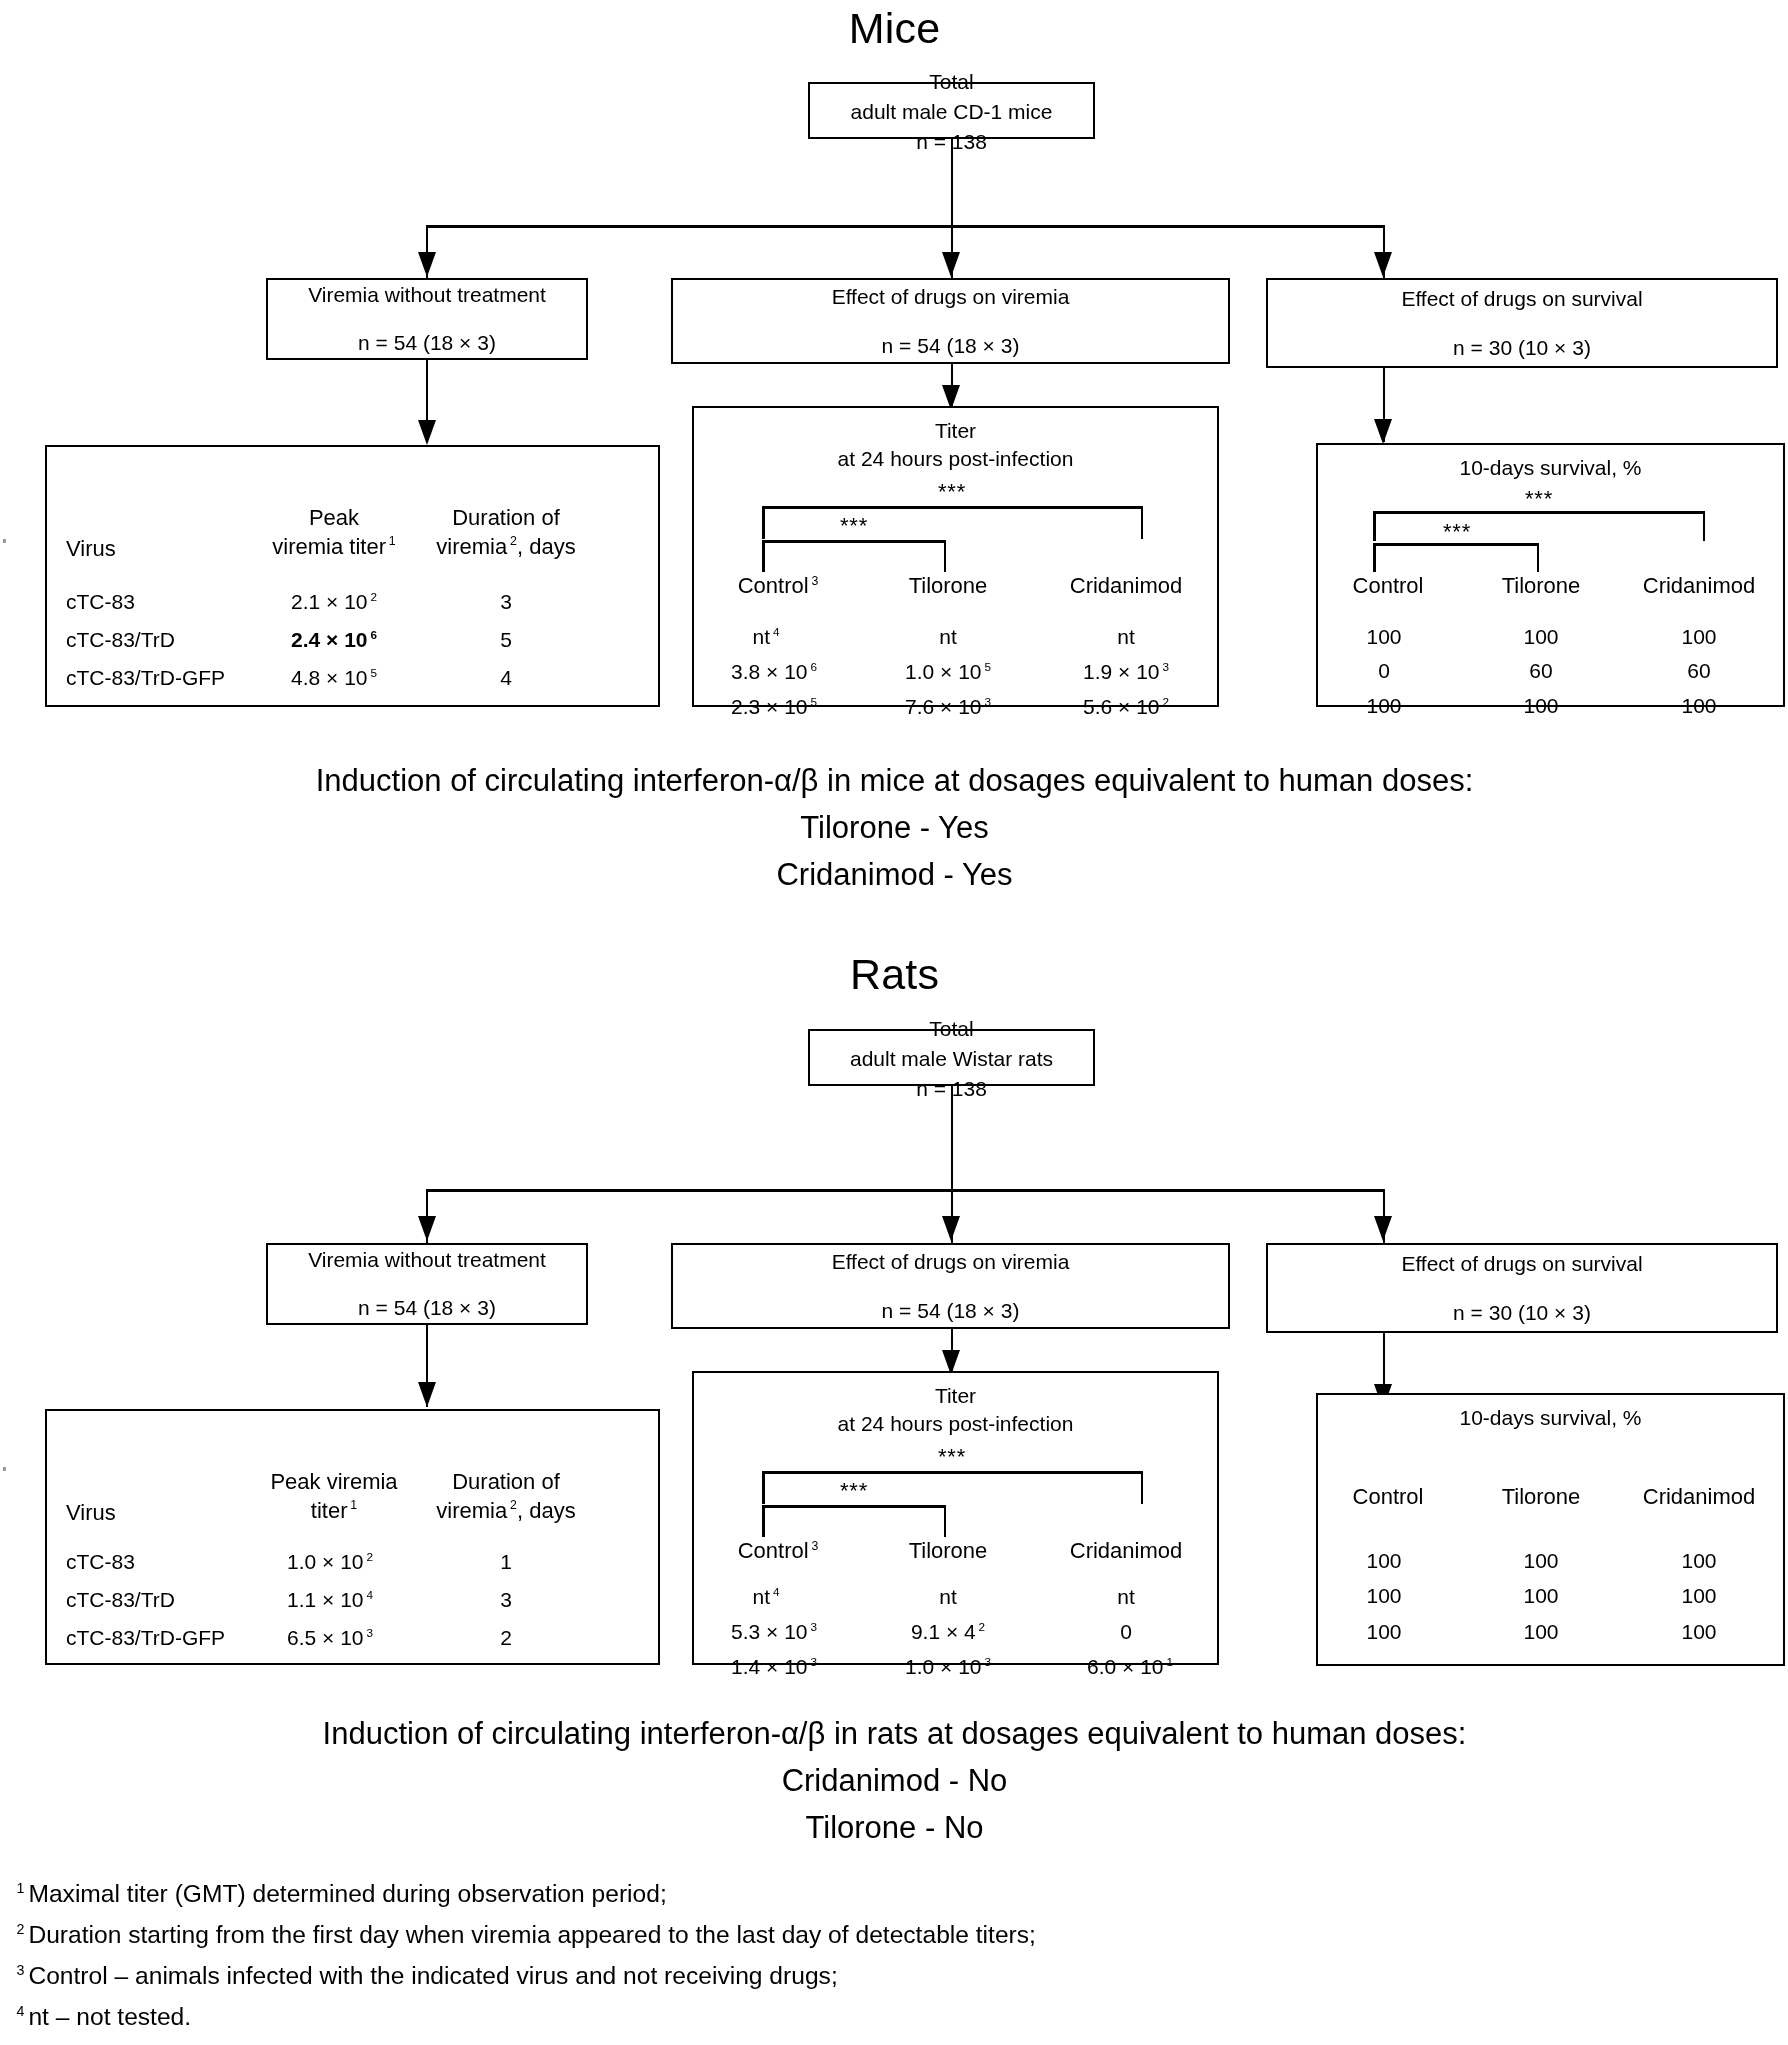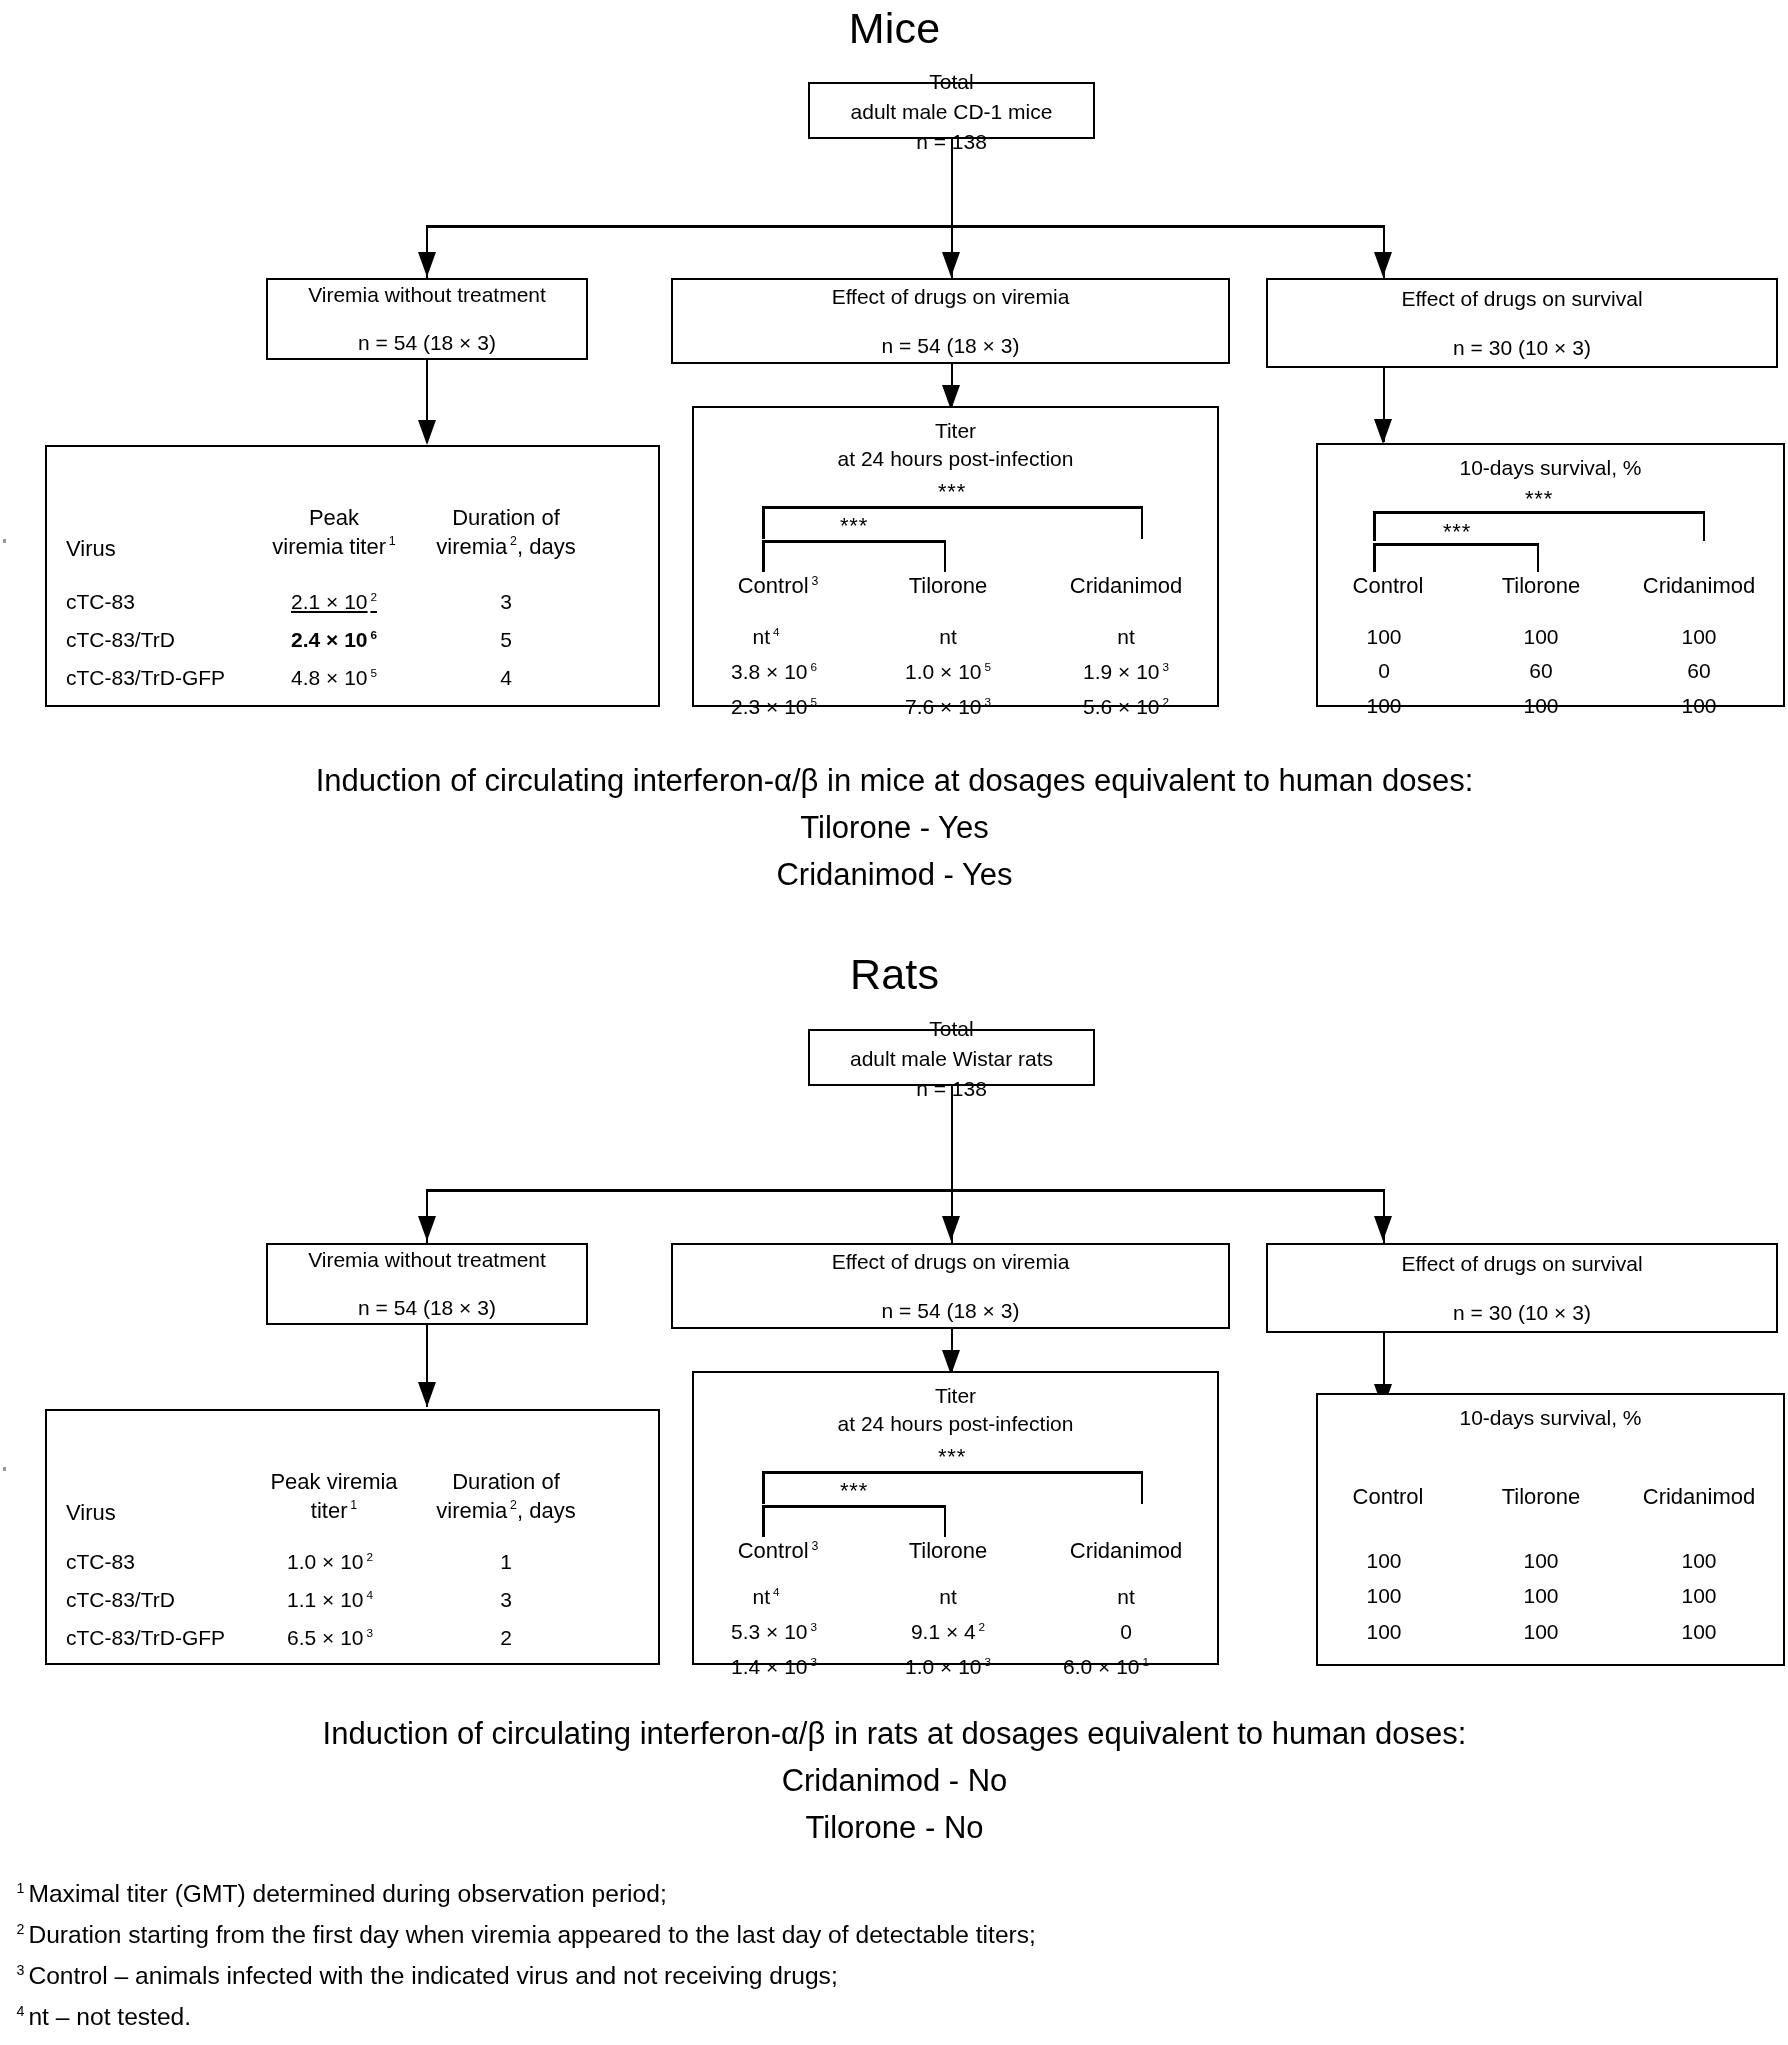--- a/index.html
+++ b/index.html
@@ -117,21 +117,21 @@
       <div class="hdr ctr" style="left:287px;top:57px;text-align:center;">
         <div>Peak</div>
         <div><span>viremia titer</span><sup>1</sup></div>
       </div>
       <div class="hdr ctr" style="left:459px;top:57px;text-align:center;">
         <div>Duration of</div>
         <div><span>viremia</span><sup>2</sup><span>, days</span></div>
       </div>
 
       <div class="cell" style="left:19px;top:143px;"><span>cTC-83</span></div>
-      <div class="cell ctr" style="left:287px;top:143px;text-decoration:underline;"><span>2.1 × 10</span><sup>2</sup></div>
+      <div class="cell ctr" style="left:287px;top:143px;"><span>2.1 × 10</span><sup>2</sup></div>
       <div class="cell ctr" style="left:459px;top:143px;"><span>3</span></div>
 
       <div class="cell" style="left:19px;top:181px;"><span>cTC-83/TrD</span></div>
       <div class="cell ctr" style="left:287px;top:181px;font-weight:bold;"><span>2.4 × 10</span><sup>6</sup></div>
       <div class="cell ctr" style="left:459px;top:181px;"><span>5</span></div>
 
       <div class="cell" style="left:19px;top:219px;"><span>cTC-83/TrD-GFP</span></div>
       <div class="cell ctr" style="left:287px;top:219px;"><span>4.8 × 10</span><sup>5</sup></div>
       <div class="cell ctr" style="left:459px;top:219px;"><span>4</span></div>
     </div>
@@ -317,21 +317,21 @@
       <div class="cell ctr" style="left:72px;top:212px;"><span>nt</span><sup>4</sup></div>
       <div class="cell ctr" style="left:254px;top:212px;"><span>nt</span></div>
       <div class="cell ctr" style="left:432px;top:212px;"><span>nt</span></div>
 
       <div class="cell ctr" style="left:80px;top:247px;"><span>5.3 × 10</span><sup>3</sup></div>
       <div class="cell ctr" style="left:254px;top:247px;"><span>9.1 × 4</span><sup>2</sup></div>
       <div class="cell ctr" style="left:432px;top:247px;"><span>0</span></div>
 
       <div class="cell ctr" style="left:80px;top:282px;"><span>1.4 × 10</span><sup>3</sup></div>
       <div class="cell ctr" style="left:254px;top:282px;"><span>1.0 × 10</span><sup>3</sup></div>
-      <div class="cell ctr" style="left:412px;top:282px;"><span>6.0 × 10</span><sup>1</sup></div>
+      <div class="cell ctr" style="left:436px;top:282px;"><span>6.0 × 10</span><sup>1</sup></div>
     </div>
   </div>
 
   <div class="tbl" style="left:1316px;top:1393px;width:469px;height:273px;">
     <div class="tbl-inner">
       <div class="cap" style="top:9px;">10-days survival, %</div>
 
       <div class="hdr ctr" style="left:70px;top:88px;">Control</div>
       <div class="hdr ctr" style="left:223px;top:88px;">Tilorone</div>
       <div class="hdr ctr" style="left:381px;top:88px;">Cridanimod</div>

